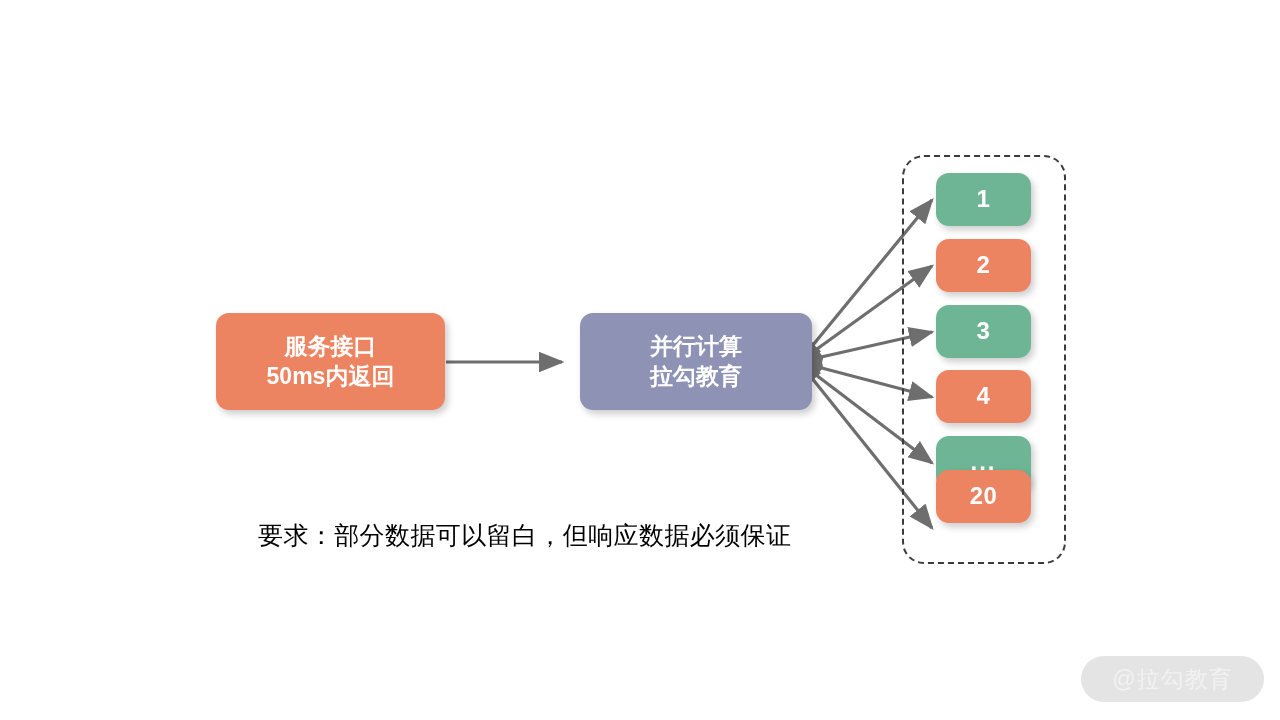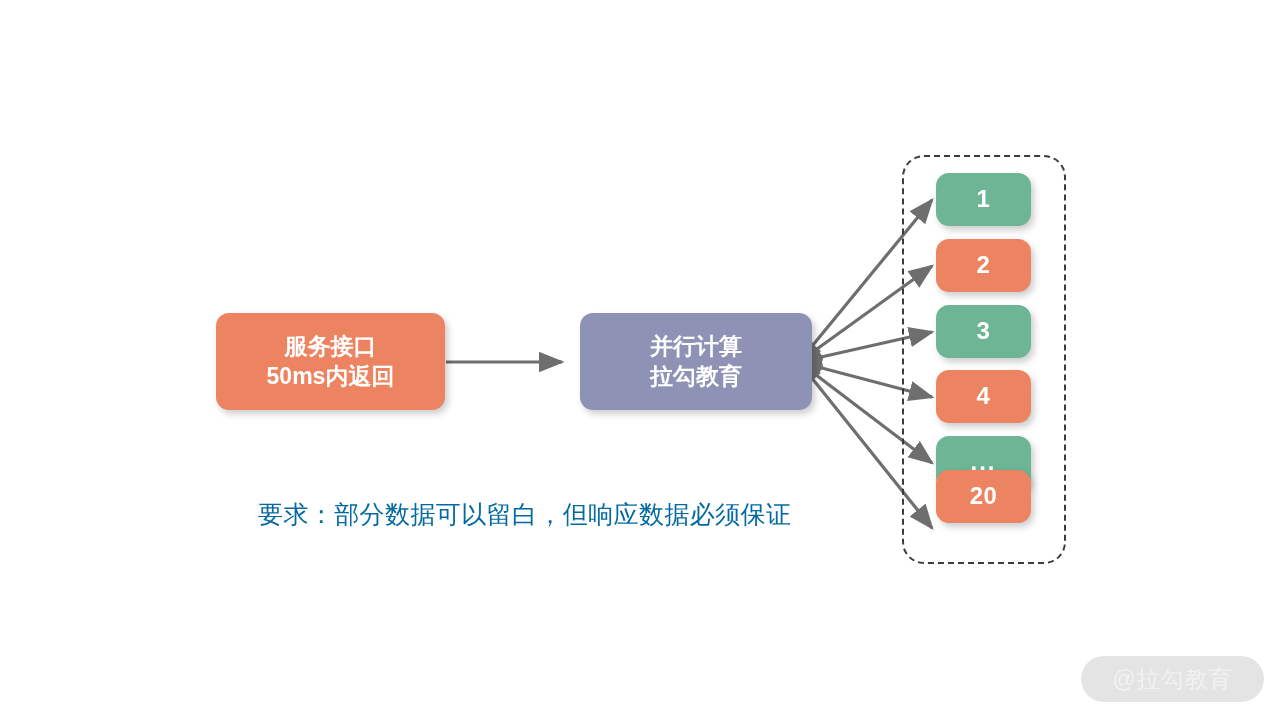--- a/index.html
+++ b/index.html
@@ -105,23 +105,23 @@
     top: 0;
     width: 1280px;
     height: 720px;
     pointer-events: none;
   }
 
   
   #caption {
     position: absolute;
     left: 258px;
-    top: 498px;
+    top: 519px;
     font-size: 25px;
-    color: #0369a1;
+    color: #000000;
     white-space: nowrap;
     letter-spacing: 0.4px;
   }
 
   
   #watermark {
     position: absolute;
     left: 1081px;
     top: 656px;
     width: 183px;

